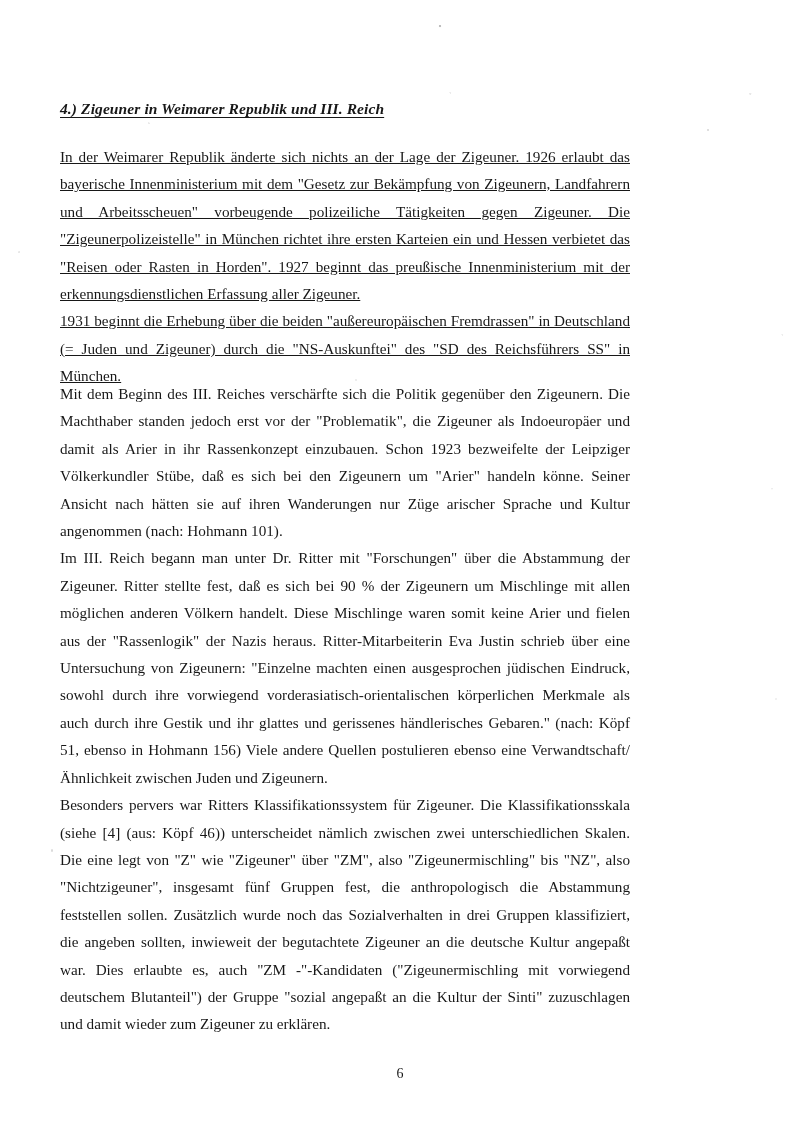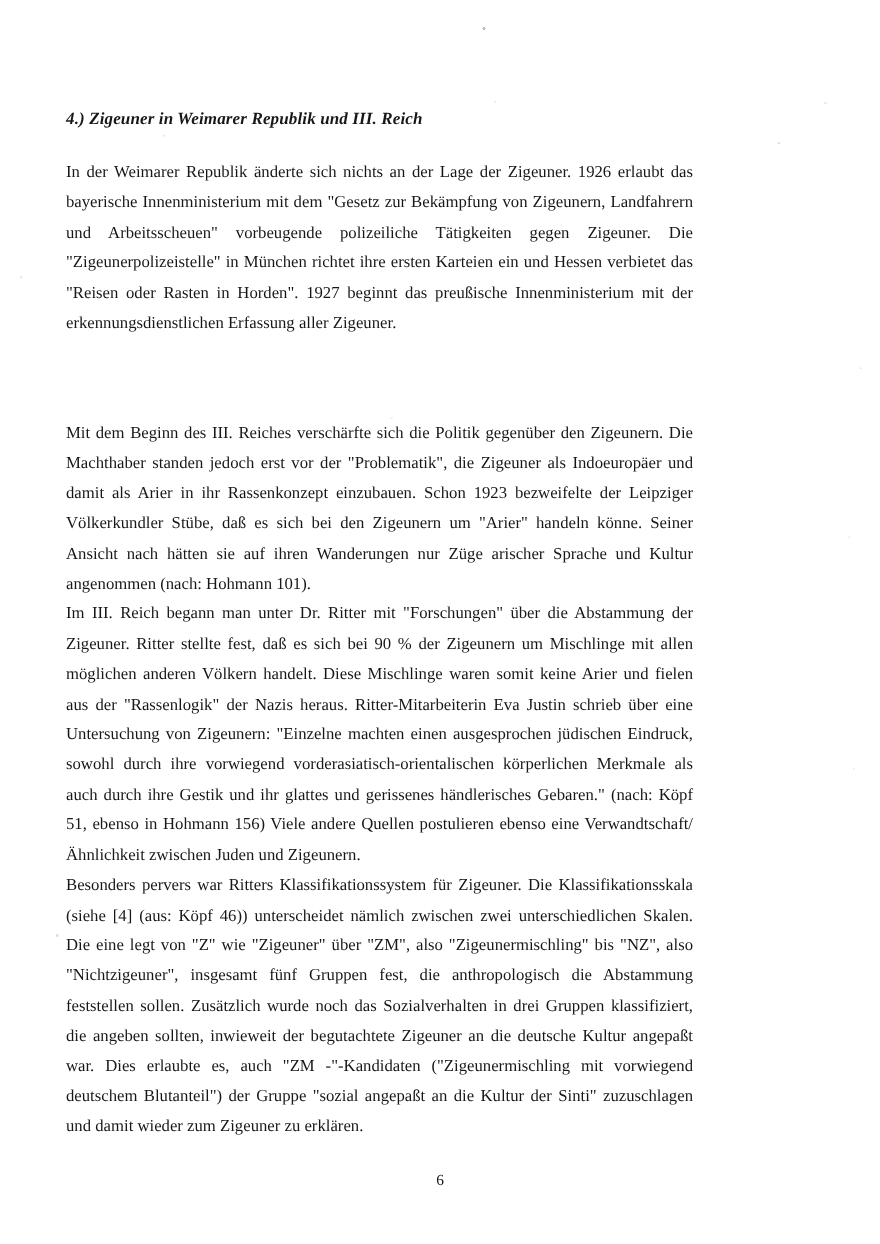--- a/index.html
+++ b/index.html
@@ -39,41 +39,42 @@
     opacity: 0.9;
   }
   .heading {
     position: absolute;
     left: 60px;
     top: 90px;
     font-size: 15.5px;
     font-weight: bold;
     font-style: italic;
     letter-spacing: 0.1px;
+    text-decoration: underline;
     text-underline-offset: 3px;
     text-decoration-thickness: 1.3px;
     white-space: nowrap;
   }
   .body-block {
     position: absolute;
     left: 60px;
     width: 570px;
     font-size: 15.2px;
     line-height: 27.4px;
     text-align: justify;
   }
   .body-block p {
     margin: 0;
     text-align: justify;
     text-justify: inter-word;
   }
   .body-block p.last-line-natural {
     text-align-last: left;
   }
-  #para-1 { top: 143px; }
+  #para-1 { top: 143px; text-decoration: underline; }
   #para-2 { top: 380px; }
   .pagenum {
     position: absolute;
     left: 0;
     right: 0;
     top: 1066px;
     text-align: center;
     font-size: 14px;
     font-family: "Liberation Serif", "DejaVu Serif", serif;
   }
@@ -84,20 +85,21 @@
 <body>
 
 <div class="page">
 
   <div class="scan-noise"></div>
 
   <h1 class="heading">4.) Zigeuner in Weimarer Republik und III. Reich</h1>
 
   <div class="body-block" id="para-1">
     <p>In der Weimarer Republik änderte sich nichts an der Lage der Zigeuner. 1926 erlaubt das bayerische Innenministerium mit dem "Gesetz zur Bekämpfung von Zigeunern, Landfahrern und Arbeitsscheuen" vorbeugende polizeiliche Tätigkeiten gegen Zigeuner. Die "Zigeunerpolizeistelle" in München richtet ihre ersten Karteien ein und Hessen verbietet das "Reisen oder Rasten in Horden". 1927 beginnt das preußische Innenministerium mit der erkennungsdienstlichen Erfassung aller Zigeuner.</p>
+    <p class="last-line-natural">1931 beginnt die Erhebung über die beiden "außereuropäischen Fremdrassen" in Deutschland (= Juden und Zigeuner) durch die "NS-Auskunftei" des "SD des Reichsführers SS" in München.</p>
   </div>
 
   <div class="body-block" id="para-2">
     <p>Mit dem Beginn des III. Reiches verschärfte sich die Politik gegenüber den Zigeunern. Die Machthaber standen jedoch erst vor der "Problematik", die Zigeuner als Indoeuropäer und damit als Arier in ihr Rassenkonzept einzubauen. Schon 1923 bezweifelte der Leipziger Völkerkundler Stübe, daß es sich bei den Zigeunern um "Arier" handeln könne. Seiner Ansicht nach hätten sie auf ihren Wanderungen nur Züge arischer Sprache und Kultur angenommen (nach: Hohmann 101).</p>
     <p>Im III. Reich begann man unter Dr. Ritter mit "Forschungen" über die Abstammung der Zigeuner. Ritter stellte fest, daß es sich bei 90 % der Zigeunern um Mischlinge mit allen möglichen anderen Völkern handelt. Diese Mischlinge waren somit keine Arier und fielen aus der "Rassenlogik" der Nazis heraus. Ritter-Mitarbeiterin Eva Justin schrieb über eine Untersuchung von Zigeunern: "Einzelne machten einen ausgesprochen jüdischen Eindruck, sowohl durch ihre vorwiegend vorderasiatisch-orientalischen körperlichen Merkmale als auch durch ihre Gestik und ihr glattes und gerissenes händlerisches Gebaren." (nach: Köpf 51, ebenso in Hohmann 156) Viele andere Quellen postulieren ebenso eine Verwandtschaft/Ähnlichkeit zwischen Juden und Zigeunern.</p>
     <p class="last-line-natural">Besonders pervers war Ritters Klassifikationssystem für Zigeuner. Die Klassifikationsskala (siehe [4] (aus: Köpf 46)) unterscheidet nämlich zwischen zwei unterschiedlichen Skalen. Die eine legt von "Z" wie "Zigeuner" über "ZM", also "Zigeunermischling" bis "NZ", also "Nichtzigeuner", insgesamt fünf Gruppen fest, die anthropologisch die Abstammung feststellen sollen. Zusätzlich wurde noch das Sozialverhalten in drei Gruppen klassifiziert, die angeben sollten, inwieweit der begutachtete Zigeuner an die deutsche Kultur angepaßt war. Dies erlaubte es, auch "ZM -"-Kandidaten ("Zigeunermischling mit vorwiegend deutschem Blutanteil") der Gruppe "sozial angepaßt an die Kultur der Sinti" zuzuschlagen und damit wieder zum Zigeuner zu erklären.</p>
   </div>
 
   <div class="pagenum">6</div>
 

